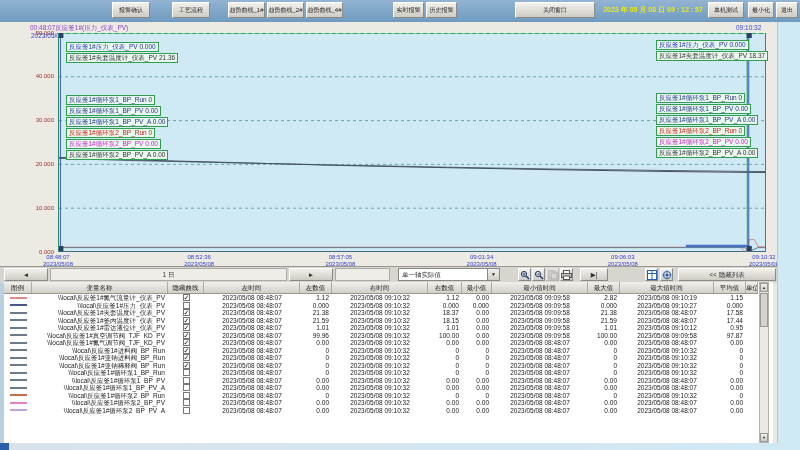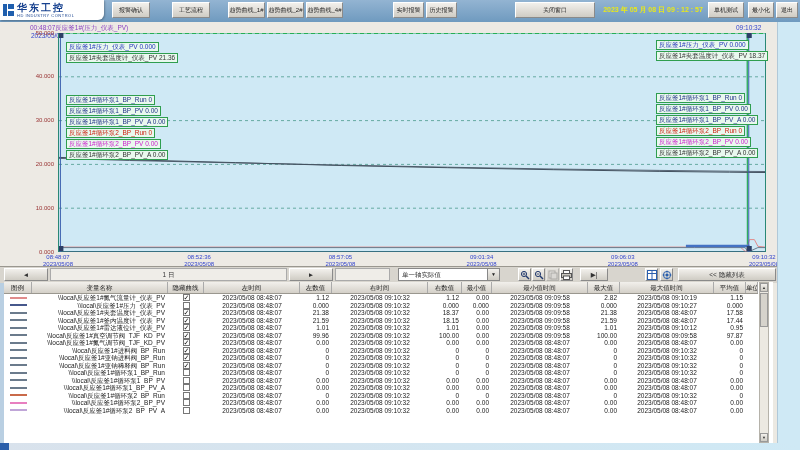--- a/index.html
+++ b/index.html
@@ -86,29 +86,20 @@
   .bottom-strip{position:absolute;left:0;top:443px;width:800px;height:7px;
     background:linear-gradient(to right,#d9e2ec,#cfe9f5);}
   .bottom-corner{position:absolute;left:0;top:443px;width:9px;height:7px;background:#2b5faa;}
 </style>
 </head>
 <body>
 
 <div id="app">
 
   <div class="topbar">
-    <div class="logo">
-      <div class="logo-icon">
-        <div class="b1"></div>
-          <div class="b2"></div>
-          <div class="b3"></div>
-      </div>
-      <div class="logo-cn">华东工控</div>
-      <div class="logo-en">HD INDUSTRY CONTROL</div>
-    </div>
     <div id="tb-buttons">
         <div class="tb-btn" style="left: 112px; width: 38px;">报警确认</div>
         <div class="tb-btn" style="left: 172px; width: 38px;">工艺流程</div>
         <div class="tb-btn" style="left: 228px; width: 37px;">趋势曲线_1#</div>
         <div class="tb-btn" style="left: 267px; width: 37px;">趋势曲线_2#</div>
         <div class="tb-btn" style="left: 306px; width: 37px;">趋势曲线_4#</div>
         <div class="tb-btn" style="left: 393px; width: 31px;">实时报警</div>
         <div class="tb-btn" style="left: 426px; width: 31px;">历史报警</div>
         <div class="tb-btn" style="left: 515px; width: 80px;">关闭窗口</div>
         <div class="tb-btn" style="left: 708px; width: 36px;">单机测试</div>

